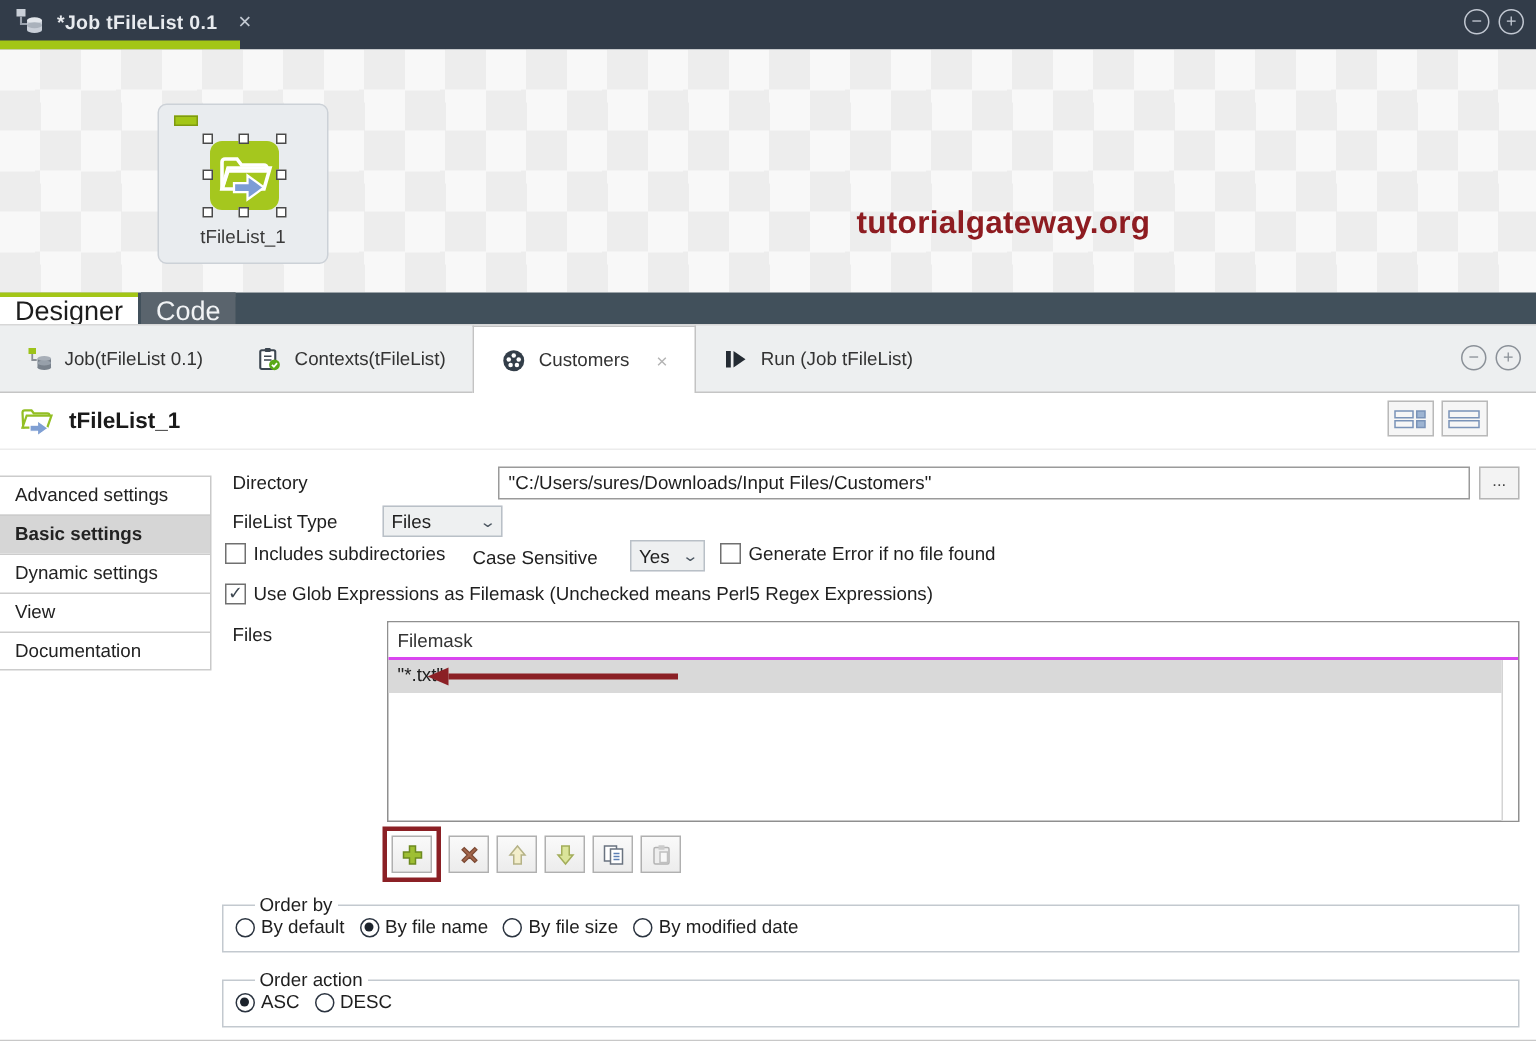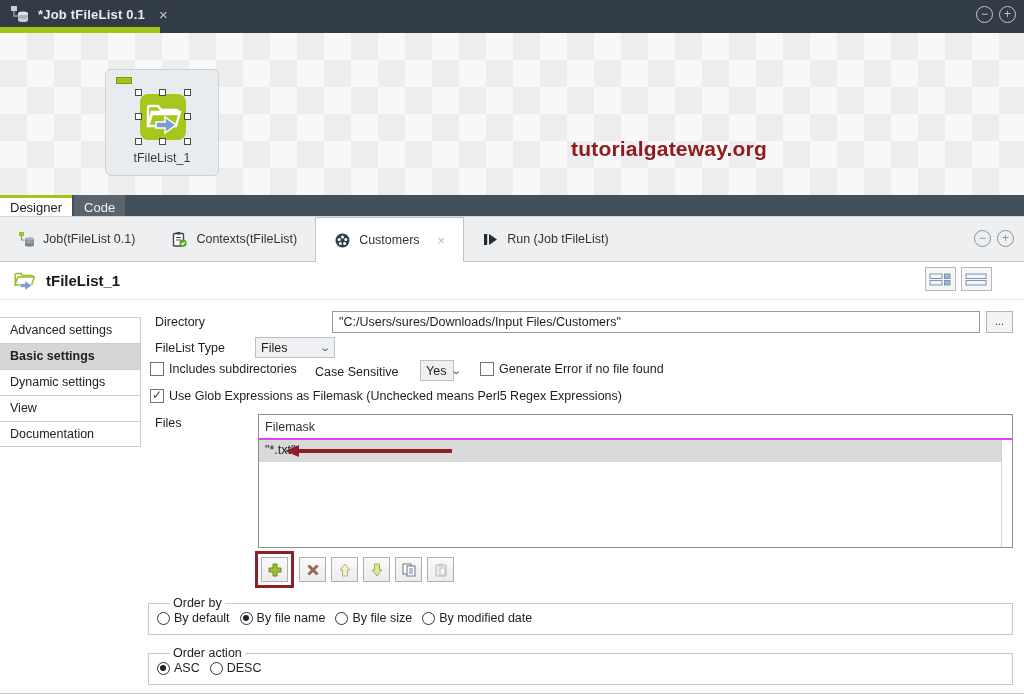--- a/index.html
+++ b/index.html
@@ -29,21 +29,21 @@
   .comp-icon-wrap svg { width:46px; height:46px; margin:2px; }
   .handle { position:absolute; width:7px; height:7px; background:#fff; border:1px solid #4a4a4a; }
   .h-nw{left:-3px;top:-3px} .h-n{left:21px;top:-3px} .h-ne{right:-3px;top:-3px}
   .h-w{left:-3px;top:21px} .h-e{right:-3px;top:21px}
   .h-sw{left:-3px;bottom:-3px} .h-s{left:21px;bottom:-3px} .h-se{right:-3px;bottom:-3px}
   .comp-label { position:absolute; left:0; bottom:10px; width:100%; text-align:center; font-size:12.5px; color:#3a3a3a; }
   .watermark { position:absolute; left:527px; top:104px; font-size:21px; font-weight:bold; color:#8e1c21; letter-spacing:.2px;margin-left:44px; }
 
   
   .viewbar { position:absolute; left:0; top:195px; width:1024px; height:21px; background:#41505b; display:flex; }
-  .view-tab { height:21px; display:flex; align-items:center; padding:0 10px; font-size:13px;text-align:right; }
+  .view-tab { height:21px; display:flex; align-items:center; padding:0 10px; font-size:18px;text-align:right; }
   .view-tab.active { background:#fff; color:#1d1d1d; border-top:3px solid #a3c616; }
   .view-tab.inactive { background:#5a646d; color:#f0f2f4; margin-left:2px; border-top:3px solid #5a646d; }
 
   
   .tabstrip { position:absolute; left:0; top:216px; width:1024px; height:46px; background:#edeff0;
               border-top:1px solid #d7d7d7; border-bottom:1px solid #c5c5c5; display:flex; align-items:stretch; }
   .ptab { display:flex; align-items:center; gap:8px; padding:16px 18px; font-size:12.5px; color:#333; white-space:nowrap;text-align:right; }
   .ptab svg { width:17px; height:17px; flex:none; }
   .ptab.active { background:#fff; border:1px solid #c3c3c3; border-bottom:none; margin-bottom:-1px; z-index:2; }
   .ptab .tab-x { color:#b4b4b4; font-size:13px; margin-left:10px; }
@@ -254,21 +254,21 @@
     <div class="select" style="left:255px; top:37px; width:80px;">
       <span>Files</span>
       <span class="chev">⌄</span>
     </div>
 
     <div class="cb-row" style="left:150px; top:62px;">
       <span class="checkbox"></span>
       <span>Includes subdirectories</span>
     </div>
     <span class="flabel" style="left:315px; top:65px;">Case Sensitive</span>
-    <div class="select" style="left:420px; top:60px; width:34px;">
+    <div class="select" style="left:420px; top:60px; width:50px;">
       <span>Yes</span>
       <span class="chev">⌄</span>
     </div>
     <div class="cb-row" style="left:480px; top:62px;">
       <span class="checkbox"></span>
       <span>Generate Error if no file found</span>
     </div>
 
     <div class="cb-row" style="left:150px; top:89px;">
       <span class="checkbox checked"></span>

